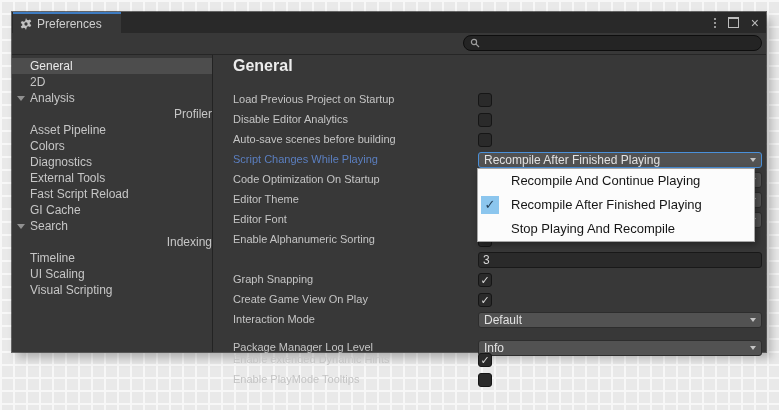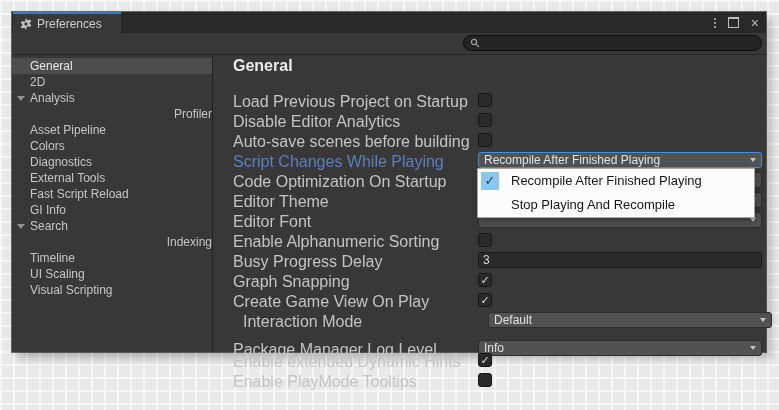--- a/index.html
+++ b/index.html
@@ -41,21 +41,21 @@
   
   .content{position:absolute;left:0;top:43px;right:0;bottom:0;}
   .sidebar{position:absolute;left:0;top:0;width:201px;bottom:0;background:#383838;border-right:1px solid #232323;padding-top:3px;box-sizing:border-box;}
   .side-item{height:16px;line-height:16px;font-size:12px;color:#c6c6c6;padding-left:18px;position:relative;white-space:nowrap;cursor:default;}
   .side-item.selected{background:#4d4d4d;color:#e9e9e9;}
   .side-item.child{padding-left:37px;text-align:right;}
   .fold{position:absolute;left:5px;top:6px;width:0;height:0;border-left:4px solid transparent;border-right:4px solid transparent;border-top:5px solid #909090;}
   .main{position:absolute;left:202px;top:0;right:0;bottom:0;}
   .main-title{position:absolute;left:19px;top:2px;font-size:16px;font-weight:bold;color:#ececec;}
   .row{position:absolute;left:0;right:0;height:18px;}
-  .row-label{position:absolute;left:19px;top:2px;font-size:16px;color:#c4c4c4;white-space:nowrap;}
+  .row-label{position:absolute;left:19px;top:2px;font-size:11px;color:#c4c4c4;white-space:nowrap;}
   .row-label.hl{color:#5b7fc0;}
   .checkbox{position:absolute;left:264px;top:2px;width:14px;height:14px;box-sizing:border-box;background:#2a2a2a;border:1px solid #161616;border-radius:3px;text-align:center;}
   .checkbox .check{display:none;color:#dcdcdc;font-size:11px;line-height:12px;}
   .checkbox.checked .check{display:block;}
   .dropdown{position:absolute;left:264px;top:1px;width:284px;height:16px;box-sizing:border-box;background:#525252;border:1px solid #2d2d2d;border-radius:3px;font-size:12px;color:#e2e2e2;line-height:14px;padding-left:5px;white-space:nowrap;overflow:hidden;}
   .dropdown.focused{border-color:#4a90d9;}
   .dd-arrow{position:absolute;right:5px;top:5px;width:0;height:0;border-left:3px solid transparent;border-right:3px solid transparent;border-top:4px solid #c4c4c4;}
   .textfield{position:absolute;left:264px;top:1px;width:284px;height:16px;box-sizing:border-box;background:#2a2a2a;border:1px solid #191919;border-radius:3px;color:#d6d6d6;font-size:12px;padding:0 4px;outline:none;font-family:inherit;}
   
   .popup{position:absolute;left:263px;top:113px;width:276px;background:#fcfcfc;border:1px solid #a6a6a6;box-shadow:2px 3px 7px rgba(0,0,0,.35);z-index:5;}
@@ -104,21 +104,21 @@
     <div class="sidebar">
         <div class="side-item selected"><span>General</span></div>
         <div class="side-item"><span>2D</span></div>
         <div class="side-item"><span class="fold"></span><span>Analysis</span></div>
         <div class="side-item child"><span>Profiler</span></div>
         <div class="side-item"><span>Asset Pipeline</span></div>
         <div class="side-item"><span>Colors</span></div>
         <div class="side-item"><span>Diagnostics</span></div>
         <div class="side-item"><span>External Tools</span></div>
         <div class="side-item"><span>Fast Script Reload</span></div>
-        <div class="side-item"><span>GI Info</span></div>
+        <div class="side-item"><span>GI Cache</span></div>
         <div class="side-item"><span class="fold"></span><span>Search</span></div>
         <div class="side-item child"><span>Indexing</span></div>
         <div class="side-item"><span>Timeline</span></div>
         <div class="side-item"><span>UI Scaling</span></div>
         <div class="side-item"><span>Visual Scripting</span></div>
       </div>
     <div class="main">
       <div class="main-title">General</div>
       <div>
           <div class="row" style="top: 36px;">
@@ -147,54 +147,54 @@
           </div>
           <div class="row" style="top: 156px;">
             <span class="row-label">Editor Font</span>
             <div class="dropdown"><span></span><span class="dd-arrow"></span></div>
           </div>
           <div class="row" style="top: 176px;">
             <span class="row-label">Enable Alphanumeric Sorting</span>
             <div class="checkbox"></div>
           </div>
           <div class="row" style="top: 196px;">
-            <span class="row-label">Busy Progress Delay</span>
             <input class="textfield" value="3" style="">
           </div>
           <div class="row" style="top: 216px;">
             <span class="row-label">Graph Snapping</span>
             <div class="checkbox checked">
               <span class="check">✓</span>
             </div>
           </div>
           <div class="row" style="top: 236px;">
             <span class="row-label">Create Game View On Play</span>
             <div class="checkbox checked">
               <span class="check">✓</span>
             </div>
           </div>
-          <div class="row" style="top: 256px; margin-left: 10px;">
+          <div class="row" style="top: 256px;">
             <span class="row-label">Interaction Mode</span>
             <div class="dropdown"><span>Default</span><span class="dd-arrow"></span></div>
           </div>
           <div class="row" style="top: 284px;">
             <span class="row-label">Package Manager Log Level</span>
             <div class="dropdown"><span>Info</span><span class="dd-arrow"></span></div>
           </div>
           <div class="row" style="top: 296px;">
             <span class="row-label">Enable extended Dynamic Hints</span>
             <div class="checkbox checked">
               <span class="check">✓</span>
             </div>
           </div>
           <div class="row" style="top: 316px;">
             <span class="row-label">Enable PlayMode Tooltips</span>
             <div class="checkbox"></div>
           </div>
         </div>
       <div class="popup">
+          <div class="popup-item"><span>Recompile And Continue Playing</span></div>
           <div class="popup-item"><span class="popup-check">✓</span><span>Recompile After Finished Playing</span></div>
           <div class="popup-item"><span>Stop Playing And Recompile</span></div>
         </div>
     </div>
   </div>
 
 </div>
 
 </body></html>

